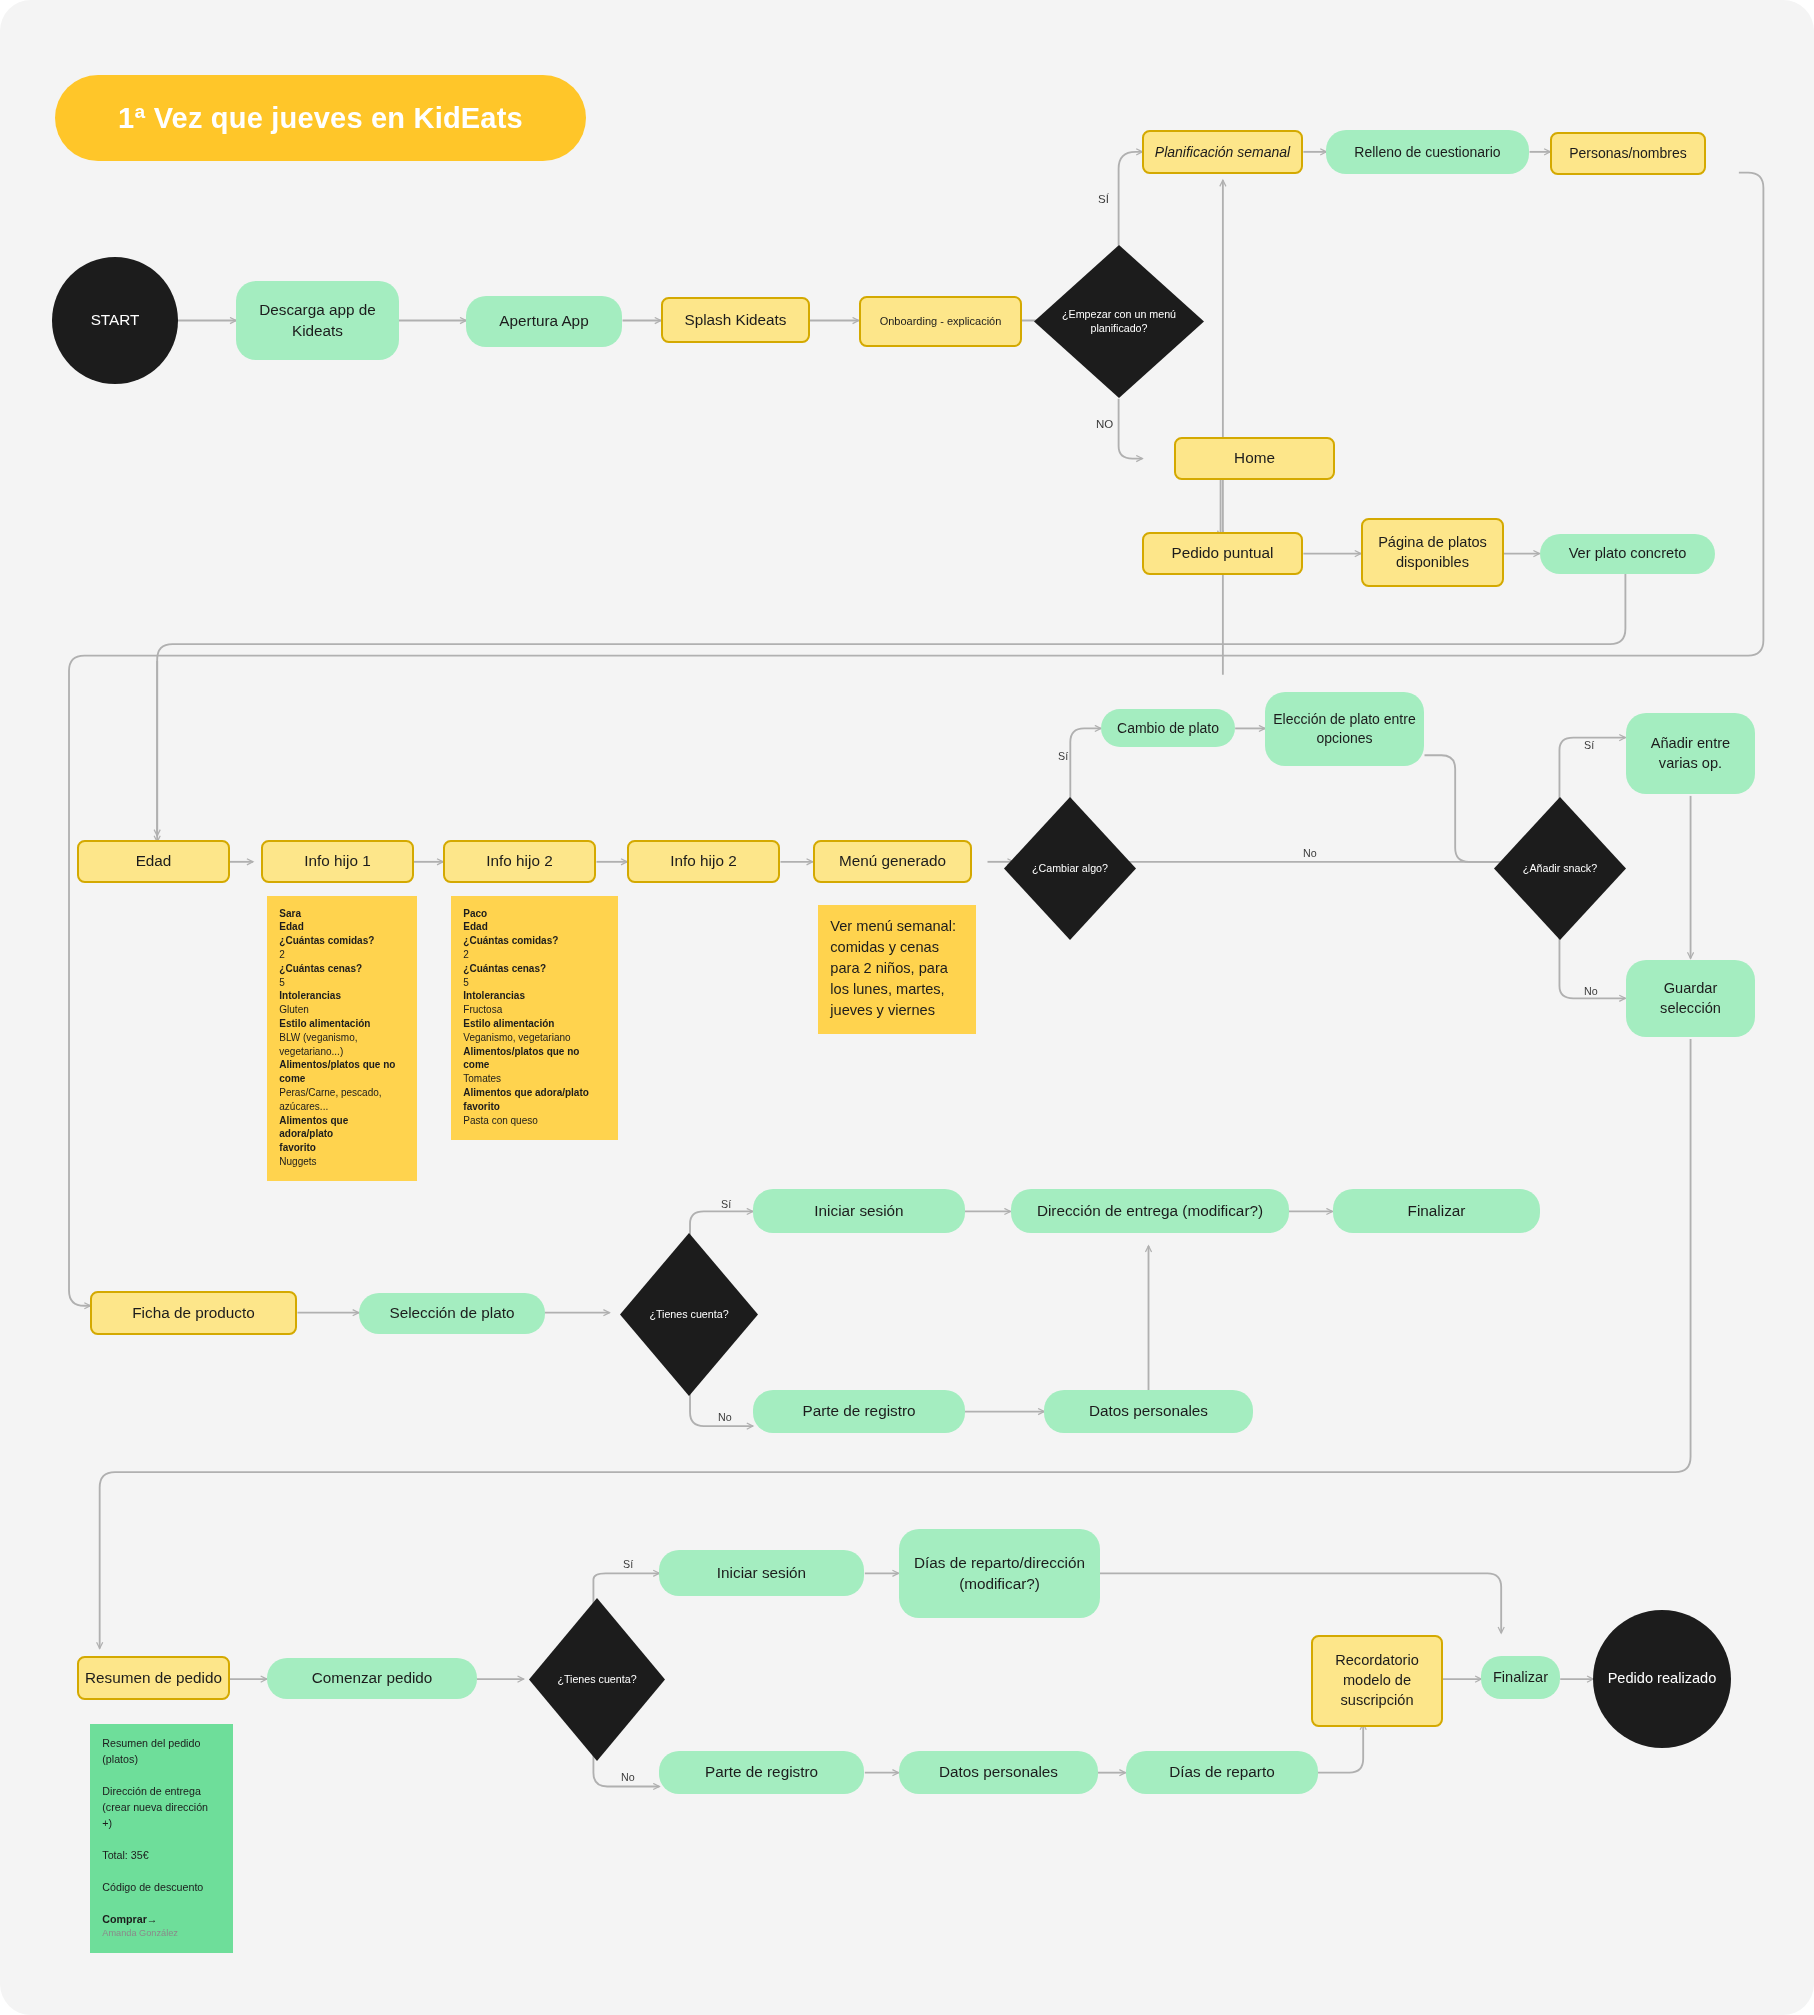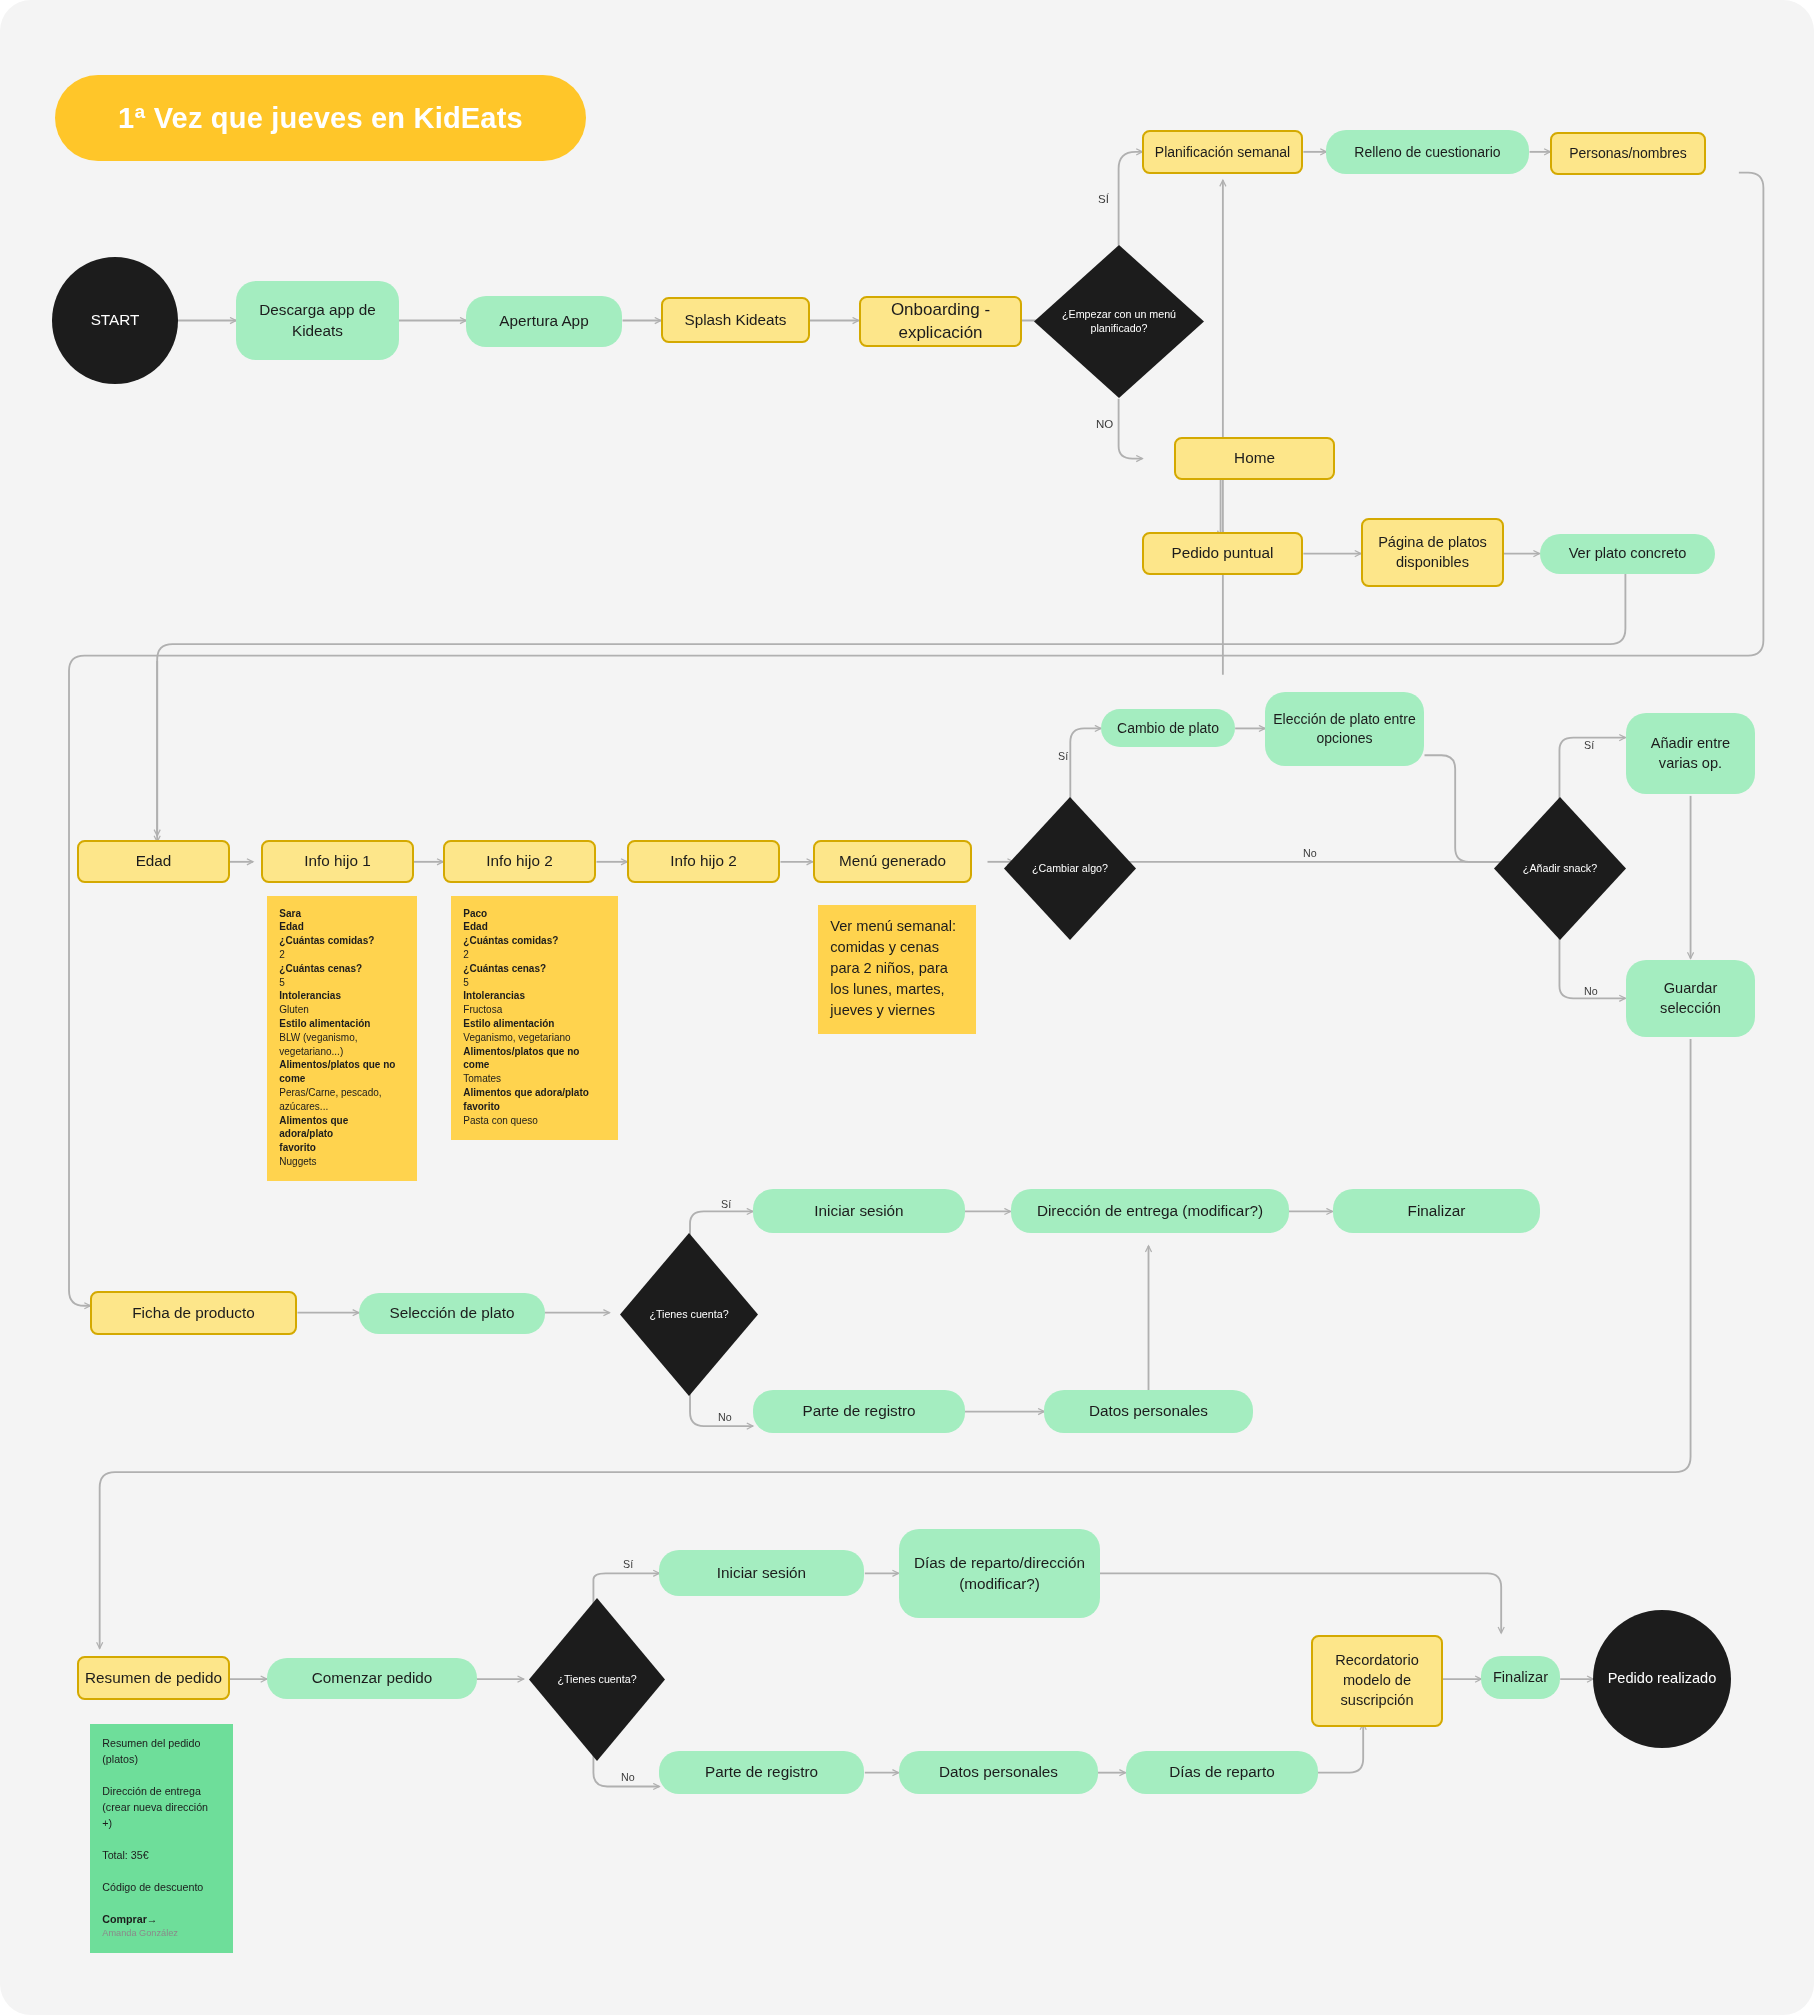--- a/index.html
+++ b/index.html
@@ -212,30 +212,30 @@
   </div>
 
   <div class="node n-green" style="left:466px; top:296px; width:156px; height:51px; font-size:15.3px;">
     <span>Apertura App</span>
   </div>
 
   <div class="node n-yellow" style="left:661px; top:297px; width:149px; height:46px; font-size:15.3px;">
     <span>Splash Kideats</span>
   </div>
 
-  <div class="node n-yellow" style="left:859px; top:296px; width:163px; height:51px; font-size:17px; padding:0 7.7px;">
+  <div class="node n-yellow" style="left:859px; top:296px; width:163px; height:51px; font-size:11px; padding:0 7.7px;">
     <span>Onboarding - explicación</span>
   </div>
 
   <div class="node n-diamond tall" style="left:1034px; top:245px; width:170px; height:153px; font-size:10.7px;">
     <div class="dshape"></div>
     <div class="dlabel">¿Empezar con un menú planificado?</div>
   </div>
 
-  <div class="node n-yellow" style="left:1142px; top:130px; width:161px; height:44px; font-size:14px;">
+  <div class="node n-yellow" style="left:1142px; top:130px; width:161px; height:44px; font-size:14px;font-style:italic;">
     <span>Planificación semanal</span>
   </div>
 
   <div class="node n-green" style="left:1326px; top:130px; width:203px; height:44px; font-size:14px;">
     <span>Relleno de cuestionario</span>
   </div>
 
   <div class="node n-yellow" style="left:1550px; top:132px; width:156px; height:43px; font-size:14px;">
     <span>Personas/nombres</span>
   </div>

